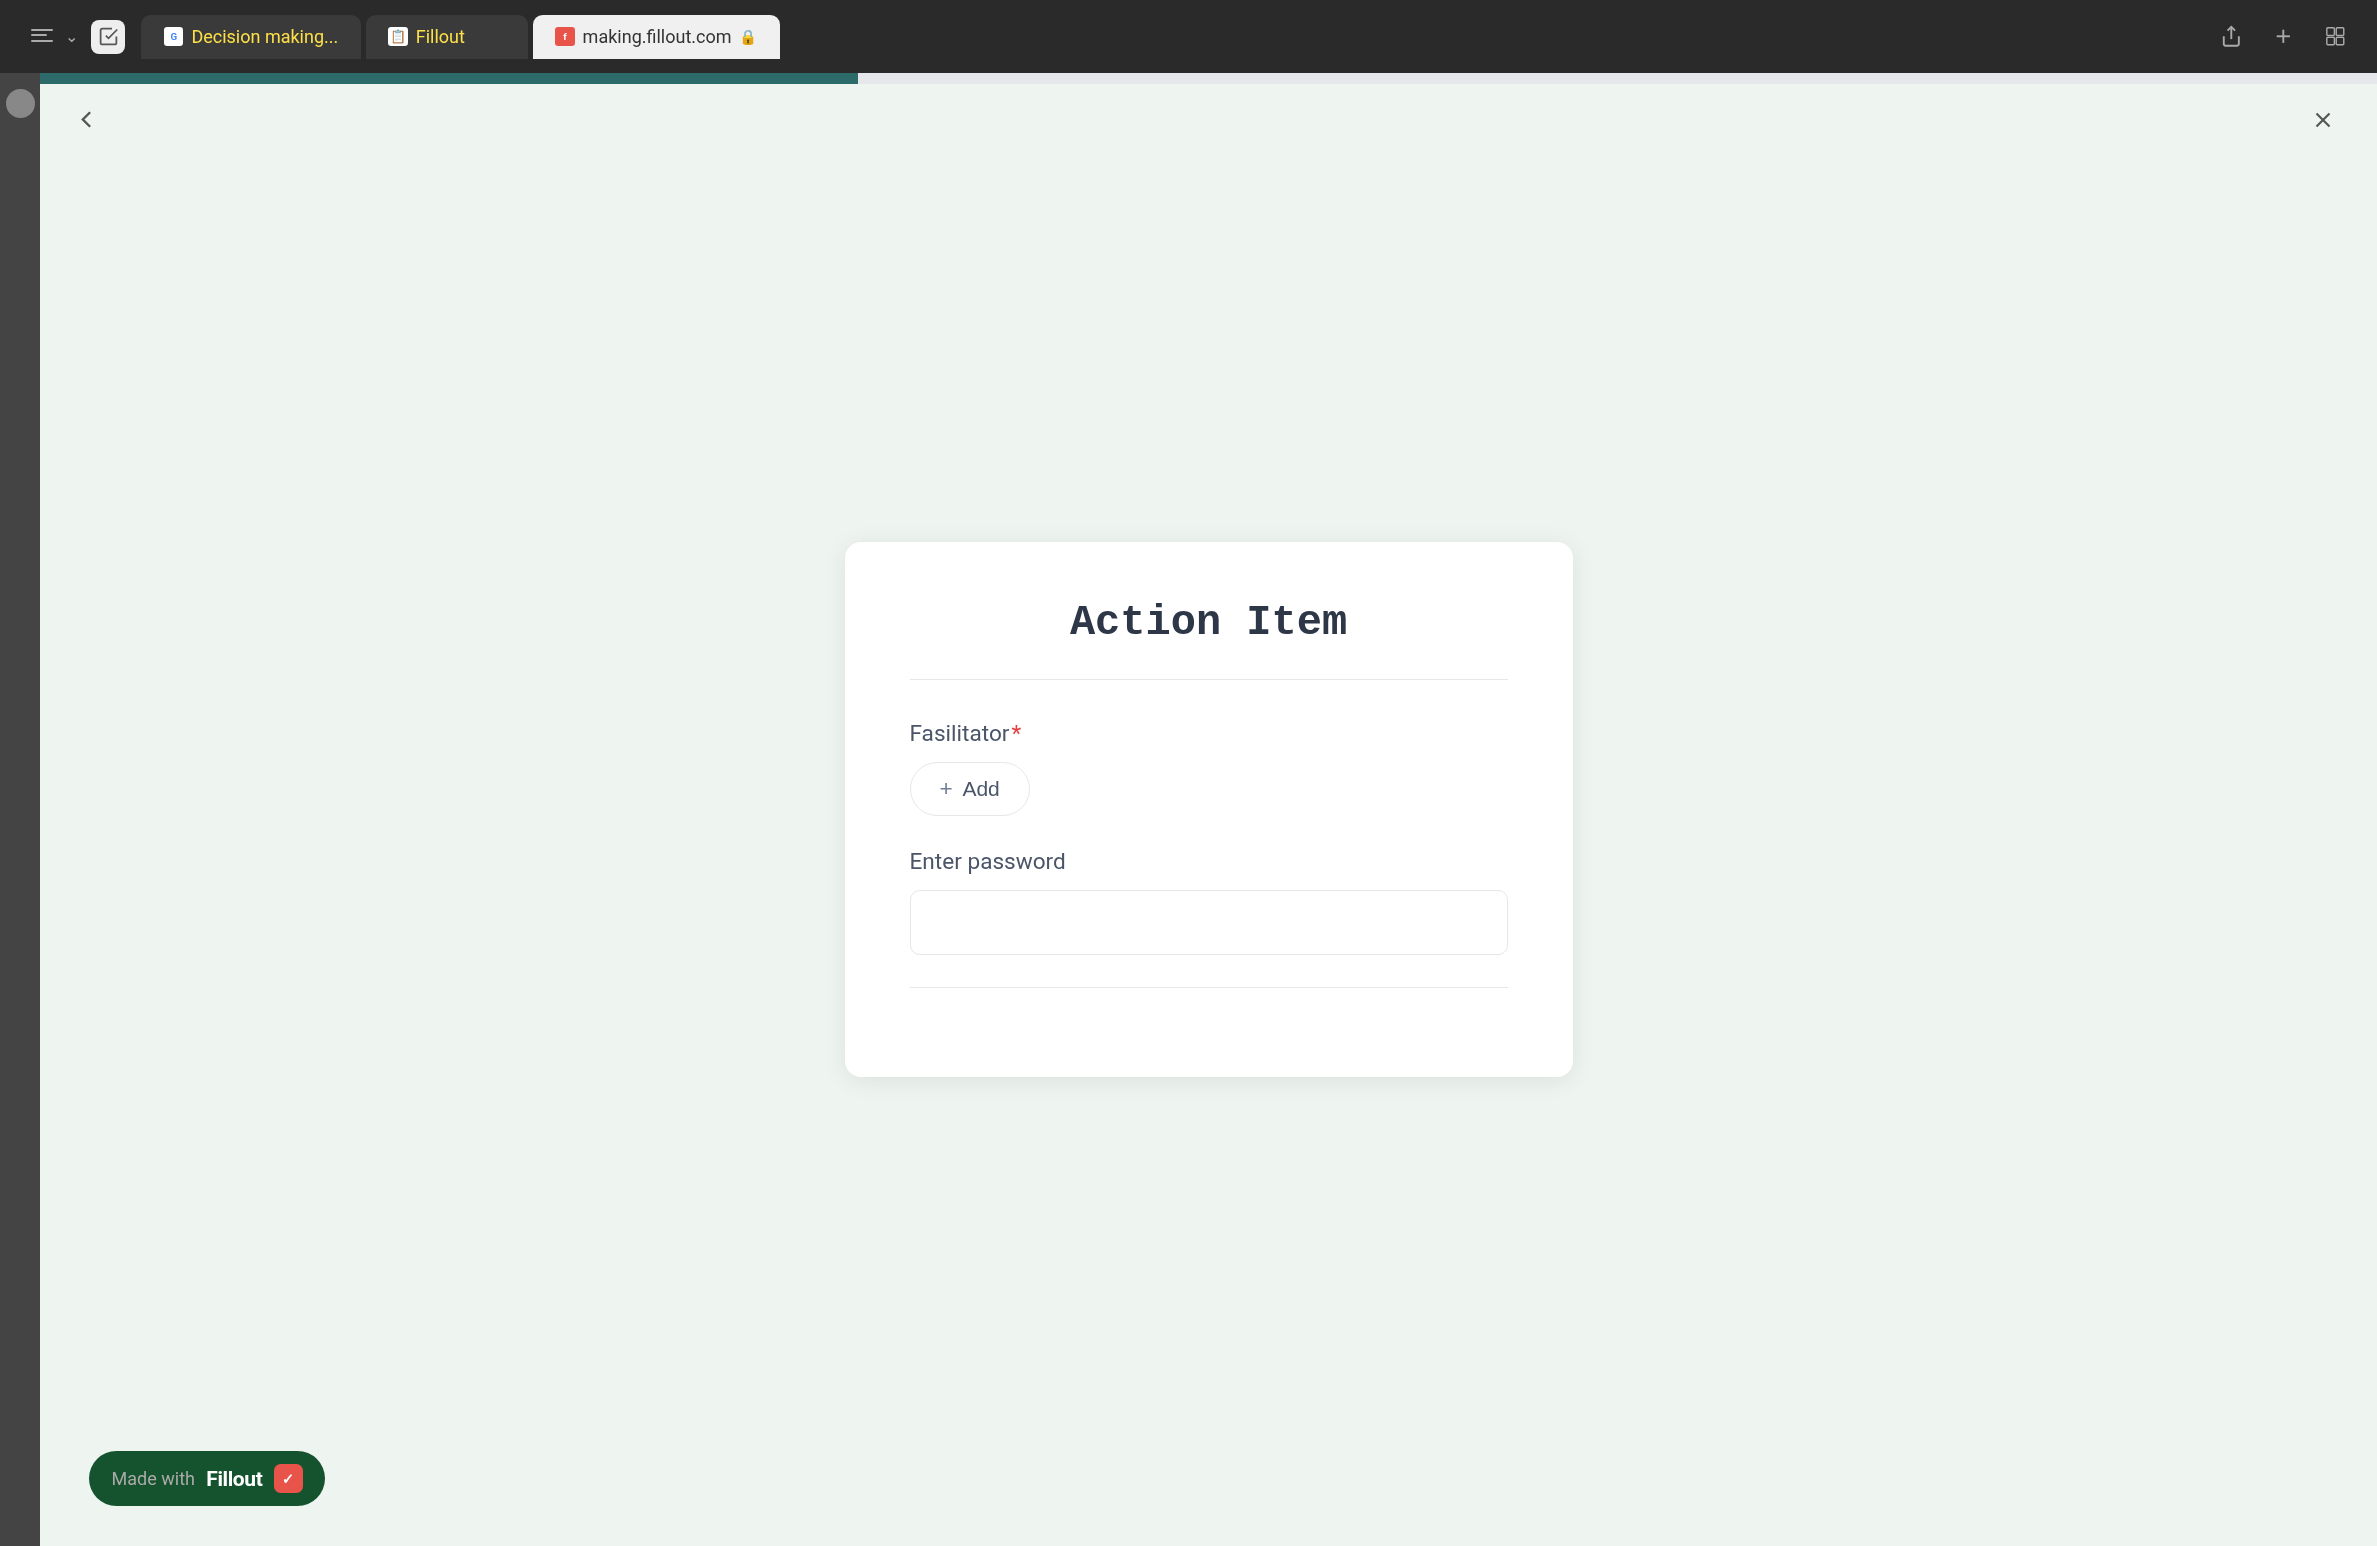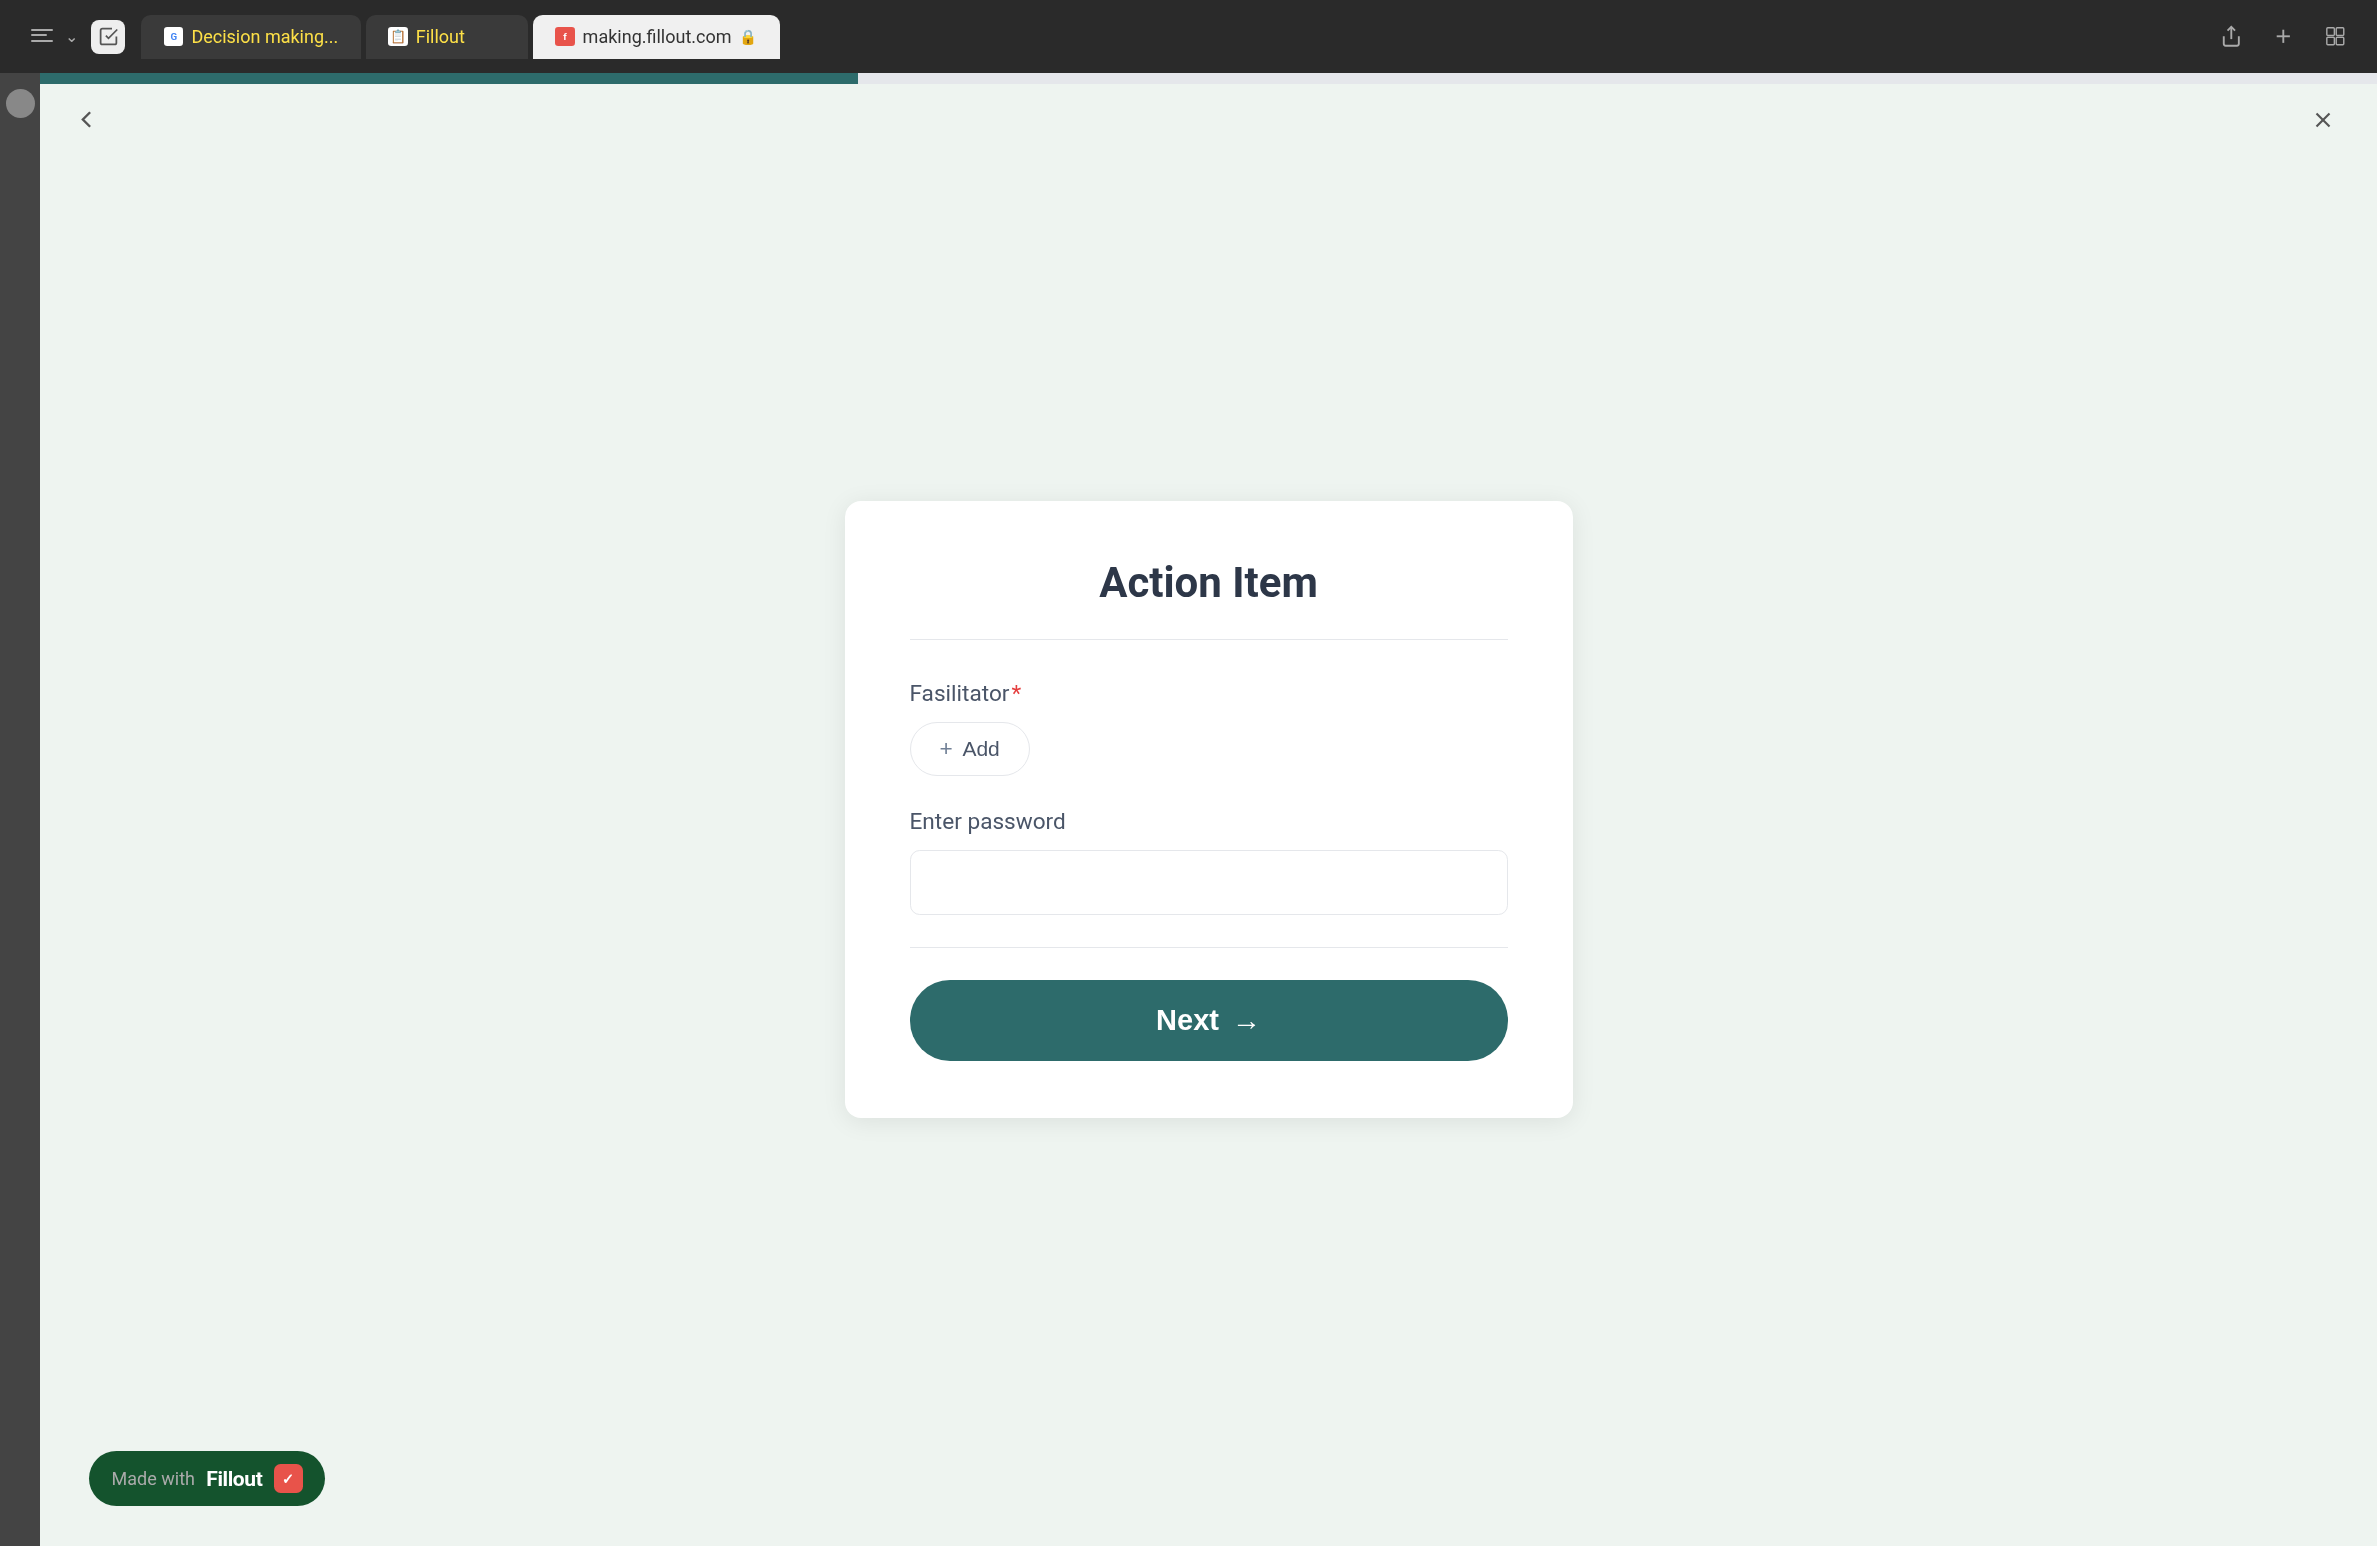--- a/index.html
+++ b/index.html
@@ -268,20 +268,21 @@
     }
 
     .form-title {
       font-size: 42px;
       font-weight: 700;
       color: #2d3748;
       text-align: center;
       padding-bottom: 32px;
       border-bottom: 0.8px solid #e5e7eb;
       margin-bottom: 40px;
+      font-family: Liberation Mono, monospace;
     }
 
     .form-field {
       margin-bottom: 32px;
     }
 
     .field-label {
       font-size: 22.6px;
       color: #4a5568;
       font-weight: 400;
@@ -501,24 +502,20 @@
 
         <div class="form-field">
           <div class="field-label">
             <span>Enter password</span>
           </div>
           <input type="password" class="password-input" placeholder="" style="">
         </div>
 
         <hr class="divider">
 
-        <button class="next-button">
-          <span>Next</span>
-          <span class="next-arrow">→</span>
-        </button>
 
       </div>
     </div>
 
     <div class="fillout-badge">
       <span class="fillout-badge-text">Made with</span>
       <span class="fillout-badge-brand">Fillout</span>
       <div class="fillout-badge-icon">✓</div>
     </div>
 

